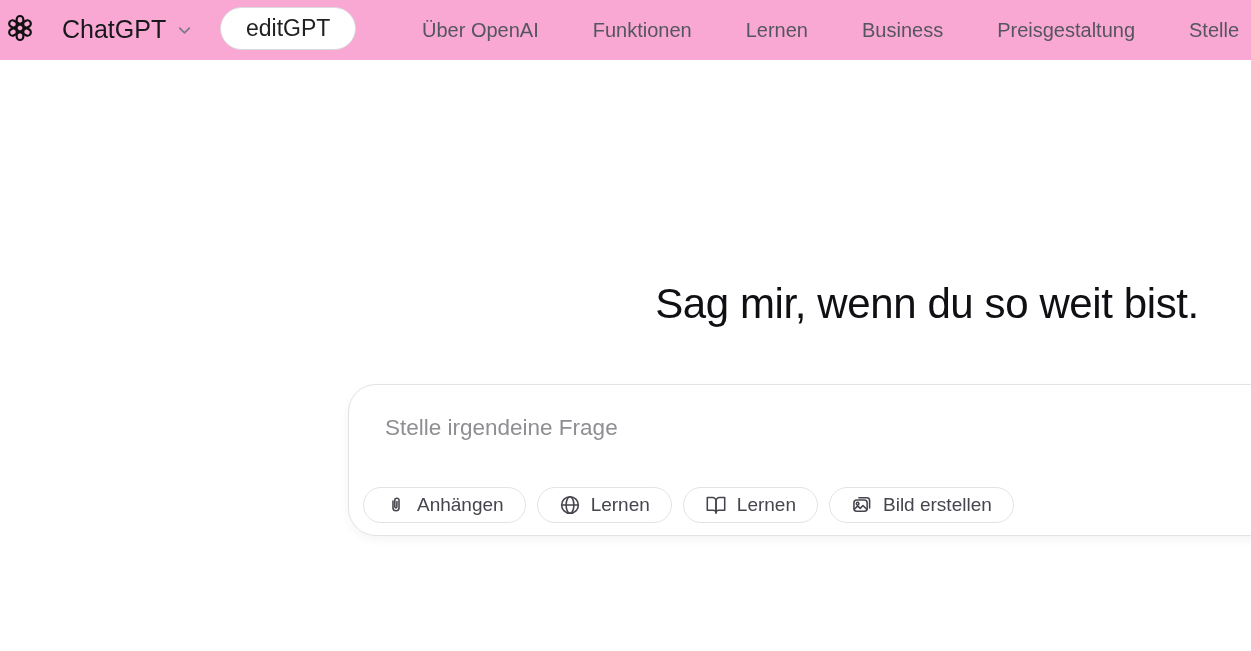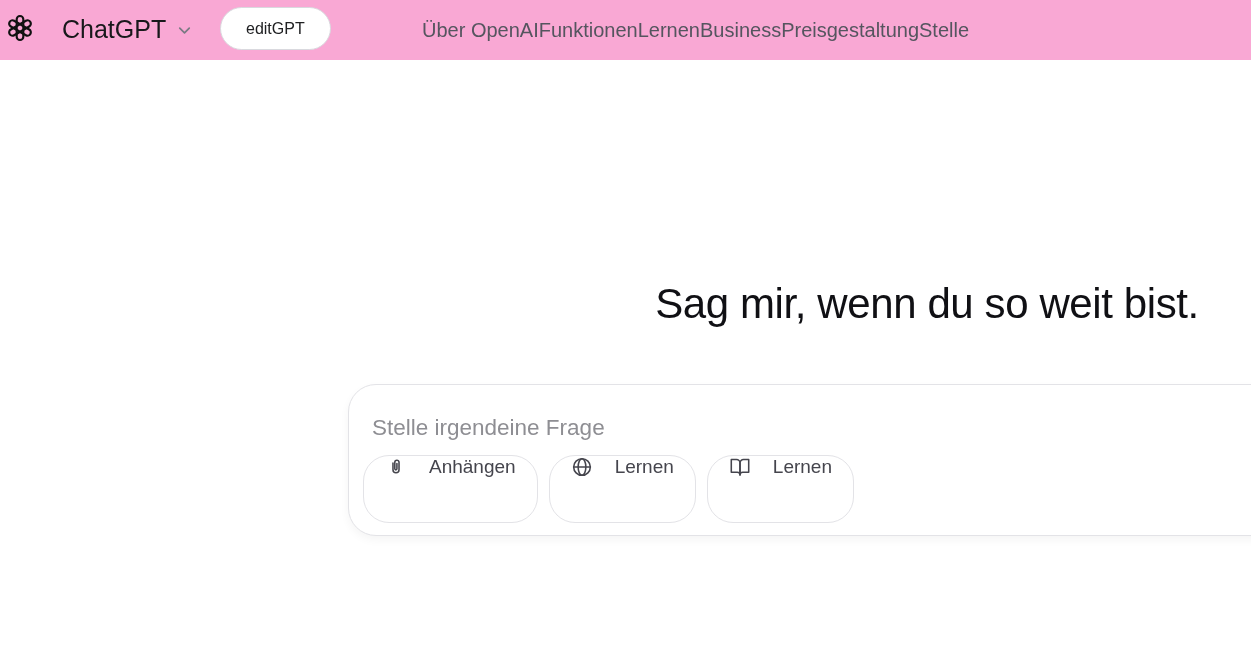--- a/index.html
+++ b/index.html
@@ -18,26 +18,26 @@
   .brand {
     position: absolute; left: 62px; top: 0; height: 58px;
     display: flex; align-items: center; gap: 9px;
     color: #18181b; font-size: 25px; cursor: pointer;
   }
   .brand .chev svg { display: block; margin-top: 3px; }
   .editgpt-btn {
     position: absolute; left: 220px; top: 7px;
     height: 43px; padding: 0 25px;
     background: #fff; border: 1px solid #d9d9de; border-radius: 22px;
-    font-family: inherit; font-size: 16px; color: #202123;
+    font-family: inherit; font-size: 23px; color: #202123;
     cursor: pointer;
   }
   .nav {
     position: absolute; left: 422px; top: 0; height: 60px;
-    display: flex; align-items: center; 
+    display: flex; align-items: center; gap: 54px;
   }
   .nav a {
     font-size: 20px; color: #55555f; text-decoration: none; white-space: nowrap;
     cursor: pointer;
   }
 
   
   .heading {
     position: absolute; left: 348px; top: 280px; width: 1158px;
     margin: 0; text-align: center;
@@ -47,31 +47,31 @@
 
   .composer {
     position: absolute; left: 348px; top: 384px;
     width: 1158px; height: 152px;
     background: #fff;
     border: 1px solid #e3e3e7;
     border-radius: 28px;
     box-shadow: 0 4px 10px rgba(0,0,0,0.045);
   }
   .prompt-input {
-    position: absolute; left: 21px; top: 23px;
+    position: absolute; left: 34px; top: 23px;
     width: 840px; height: 40px;
     border: none; outline: none; background: transparent;
     font-family: inherit; font-size: 22.5px; color: #18181b;
   }
   .prompt-input::placeholder { color: #8e8e93; opacity: 1; }
 
   .chips { position: absolute; left: 14px; bottom: 12px; display: flex; gap: 11px; }
   .chip {
-    display: flex; align-items: flex-start; gap: 22px;
-    height: 68px; padding: 0 21px;
+    display: flex; align-items: center; gap: 10px;
+    height: 36px; padding: 0 21px;
     background: #fff; border: 1px solid #e3e3e7; border-radius: 26px;
     font-family: inherit; font-size: 19px; color: #45454d;
     cursor: pointer; white-space: nowrap;
   }
   .chip svg { display: block; flex: 0 0 auto; }
 </style>
 </head>
 <body>
 
 <div class="topbar">
@@ -136,15 +136,26 @@
     <button class="chip">
       <span>
         <svg width="22" height="22" viewBox="0 0 24 24" fill="none" stroke="#45454d" stroke-width="1.7" stroke-linecap="round" stroke-linejoin="round">
           <path d="M2.5 3.8 h5.7 a3.8 3.8 0 0 1 3.8 3.8 v13 a2.9 2.9 0 0 0 -2.9 -2.9 H2.5 z"></path>
           <path d="M21.5 3.8 h-5.7 a3.8 3.8 0 0 0 -3.8 3.8 v13 a2.9 2.9 0 0 1 2.9 -2.9 h6.6 z"></path>
         </svg>
       </span>
       <span>Lernen</span>
     </button>
 
+    <button class="chip">
+      <span>
+        <svg width="22" height="22" viewBox="0 0 24 24" fill="none" stroke="#45454d" stroke-width="1.7" stroke-linecap="round" stroke-linejoin="round">
+          <path d="M8.6 4.1 H17.3 a3 3 0 0 1 3 3 V15.2"></path>
+          <rect x="3.2" y="6.6" width="14.4" height="12.2" rx="3"></rect>
+          <circle cx="7.2" cy="10.5" r="1.4"></circle>
+          <path d="M3.7 16.6 L7.3 13 l2.7 2.7 3.1-3.1 4.3 4.3"></path>
+        </svg>
+      </span>
+      <span>Bild erstellen</span>
+    </button>
 
   </div>
 </div>
 
 </body></html>

